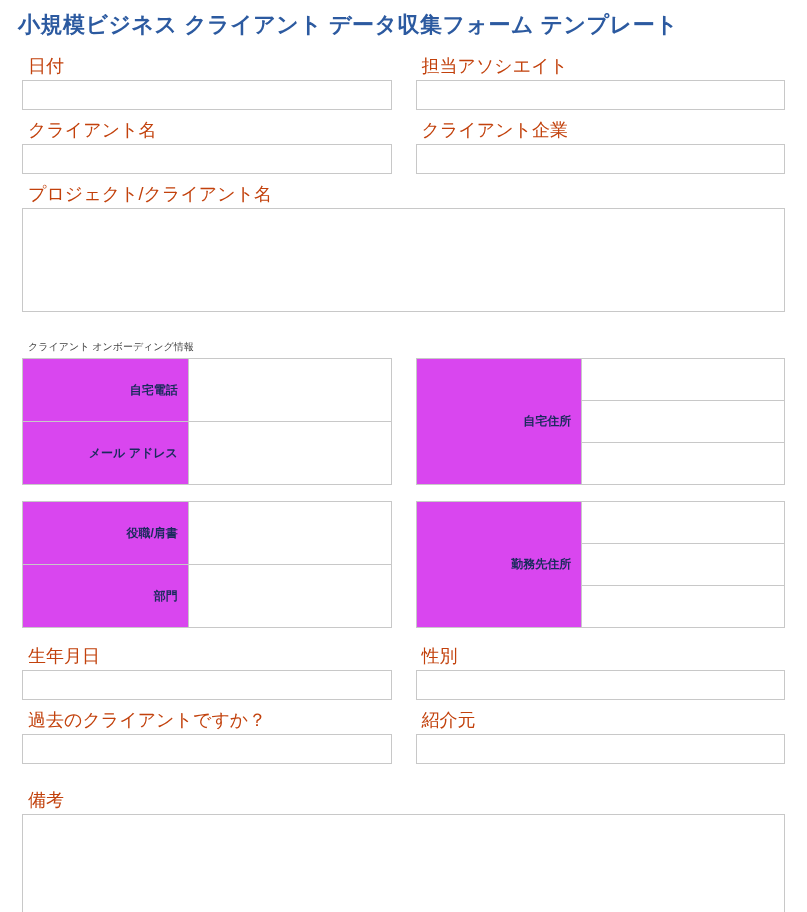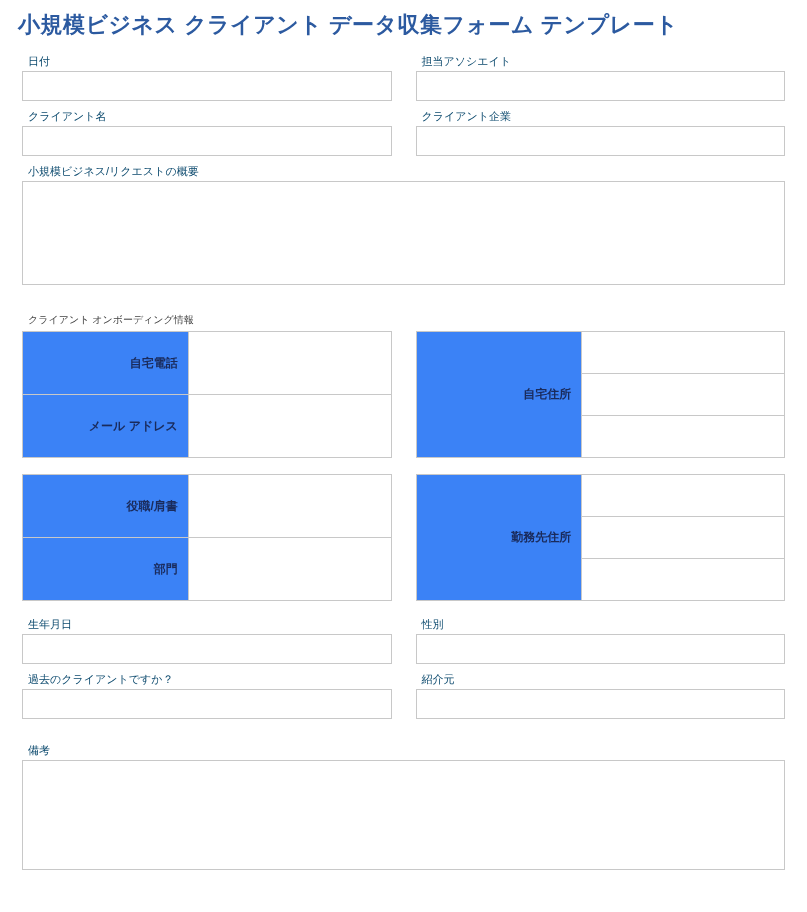--- a/index.html
+++ b/index.html
@@ -18,22 +18,22 @@
     letter-spacing: 0.5px;
   }
   .row {
     display: flex;
     gap: 24px;
     margin-bottom: 8px;
     padding: 0 4px;
   }
   .col { flex: 1; }
   .label {
-    font-size: 11px;
-    color: #0c4a6e;
+    font-size: 18px;
+    color: #c2410c;
     margin-bottom: 2px;
     padding-left: 6px;
   }
   .input {
     width: 100%;
     height: 30px;
     border: 1px solid #c8c8c8;
     background: #fff;
   }
   .textarea {
@@ -60,21 +60,21 @@
     border-collapse: collapse;
     width: 100%;
   }
   .tbl td {
     border: 1px solid #c8c8c8;
     height: 42px;
     font-size: 12px;
     vertical-align: middle;
   }
   .tbl .lab {
-    background: #3b82f6;
+    background: #d946ef;
     color: #1a2b5c;
     font-weight: bold;
     text-align: right;
     padding-right: 10px;
     width: 45%;
     padding-left: 48px;
   }
   .tbl .val {
     background: #fff;
   }
@@ -109,21 +109,21 @@
     <div class="label">クライアント名</div>
     <input class="input" style="">
   </div>
   <div class="col">
     <div class="label">クライアント企業</div>
     <input class="input" style="">
   </div>
 </div>
 
 <div class="full">
-  <div class="label">小規模ビジネス/リクエストの概要</div>
+  <div class="label">プロジェクト/クライアント名</div>
   <textarea class="textarea" style=""></textarea>
 </div>
 
 <div class="section-label">クライアント オンボーディング情報</div>
 
 <div class="tables-row">
   <table class="tbl">
     <tbody>
         <tr>
       <td class="lab">自宅電話</td>

